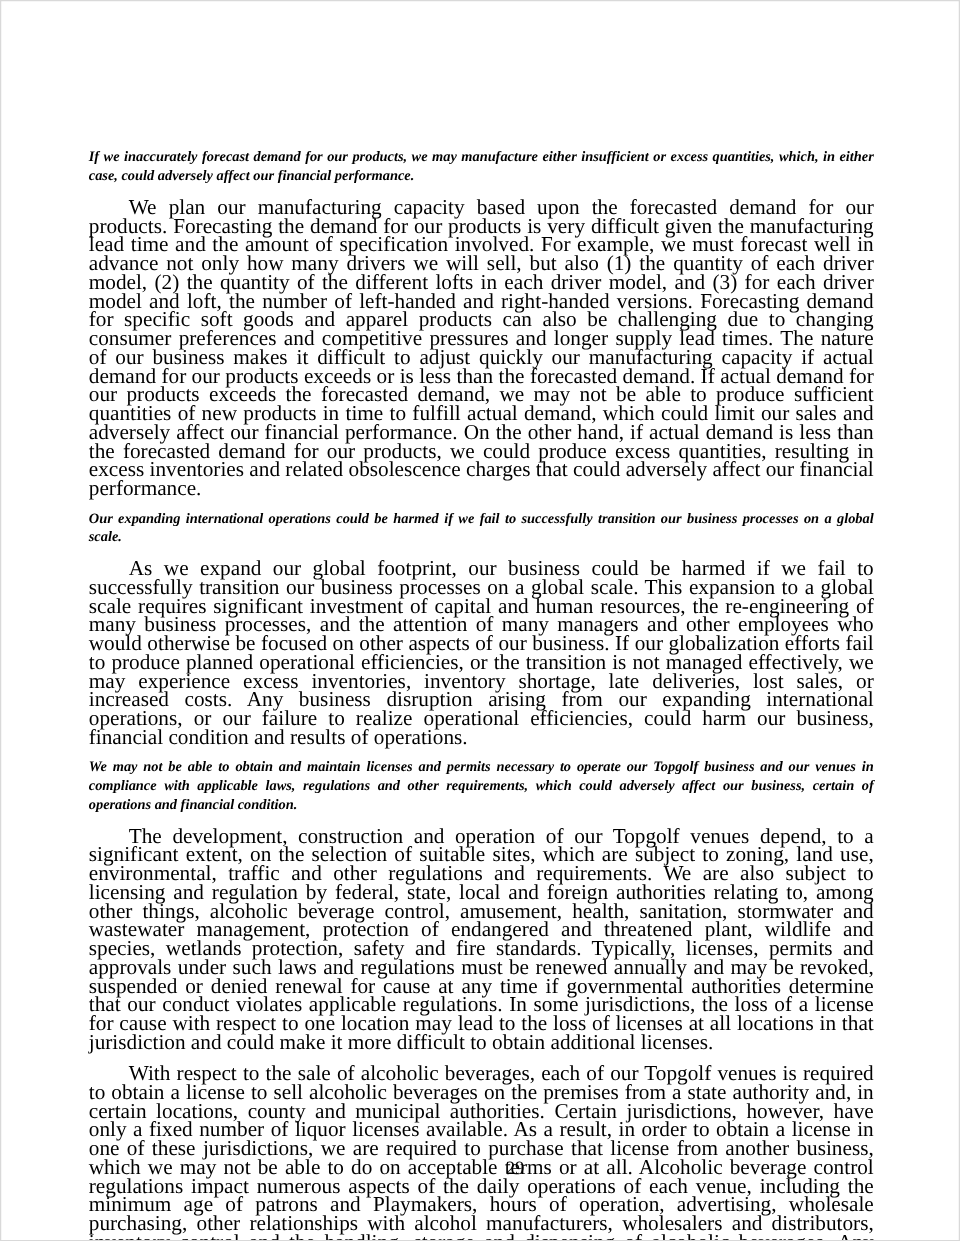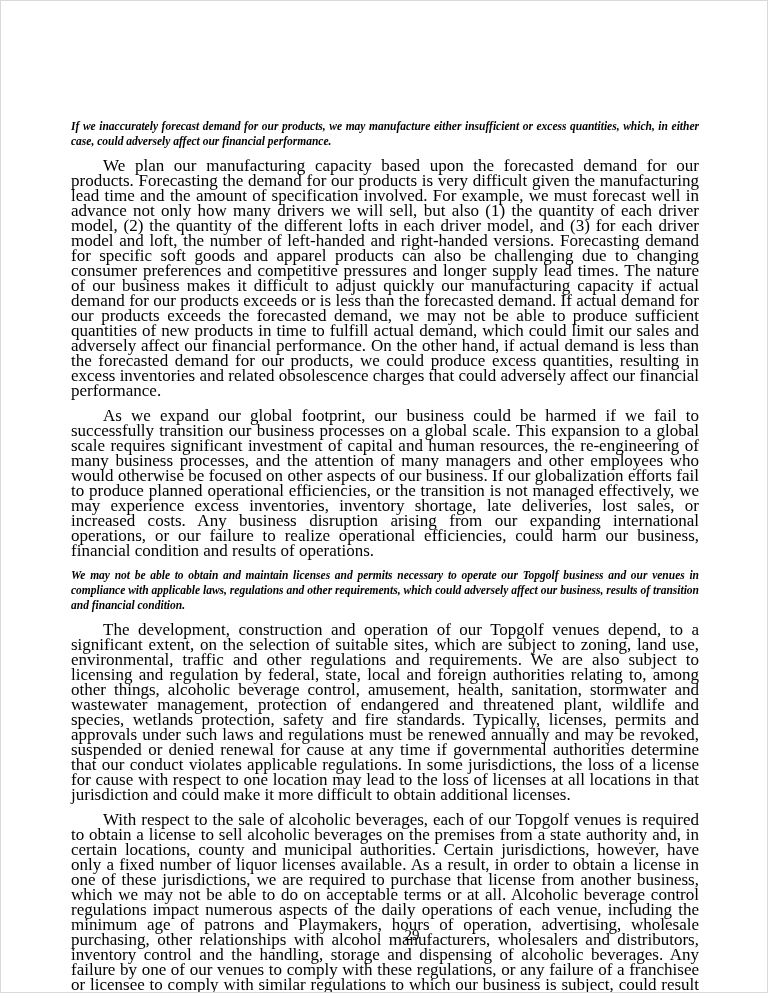--- a/index.html
+++ b/index.html
@@ -57,22 +57,23 @@
 </style>
 </head>
 <body>
 
 <div class="page">
   <div class="content">
 
     <h2 class="risk-heading">If we inaccurately forecast demand for our products, we may manufacture either insufficient or excess quantities, which, in either case, could adversely affect our financial performance.</h2>
     <p class="body-para">We plan our manufacturing capacity based upon the forecasted demand for our products. Forecasting the demand for our products is very difficult given the manufacturing lead time and the amount of specification involved. For example, we must forecast well in advance not only how many drivers we will sell, but also (1) the quantity of each driver model, (2) the quantity of the different lofts in each driver model, and (3) for each driver model and loft, the number of left-handed and right-handed versions. Forecasting demand for specific soft goods and apparel products can also be challenging due to changing consumer preferences and competitive pressures and longer supply lead times. The nature of our business makes it difficult to adjust quickly our manufacturing capacity if actual demand for our products exceeds or is less than the forecasted demand. If actual demand for our products exceeds the forecasted demand, we may not be able to produce sufficient quantities of new products in time to fulfill actual demand, which could limit our sales and adversely affect our financial performance. On the other hand, if actual demand is less than the forecasted demand for our products, we could produce excess quantities, resulting in excess inventories and related obsolescence charges that could adversely affect our financial performance.</p>
 
+    <h2 class="risk-heading">Our expanding international operations could be harmed if we fail to successfully transition our business processes on a global scale.</h2>
     <p class="body-para">As we expand our global footprint, our business could be harmed if we fail to successfully transition our business processes on a global scale. This expansion to a global scale requires significant investment of capital and human resources, the re-engineering of many business processes, and the attention of many managers and other employees who would otherwise be focused on other aspects of our business. If our globalization efforts fail to produce planned operational efficiencies, or the transition is not managed effectively, we may experience excess inventories, inventory shortage, late deliveries, lost sales, or increased costs. Any business disruption arising from our expanding international operations, or our failure to realize operational efficiencies, could harm our business, financial condition and results of operations.</p>
 
-    <h2 class="risk-heading">We may not be able to obtain and maintain licenses and permits necessary to operate our Topgolf business and our venues in compliance with applicable laws, regulations and other requirements, which could adversely affect our business, results of transition and financial condition.</h2>
+    <h2 class="risk-heading">We may not be able to obtain and maintain licenses and permits necessary to operate our Topgolf business and our venues in compliance with applicable laws, regulations and other requirements, which could adversely affect our business, certain of operations and financial condition.</h2>
     <p class="body-para">The development, construction and operation of our Topgolf venues depend, to a significant extent, on the selection of suitable sites, which are subject to zoning, land use, environmental, traffic and other regulations and requirements. We are also subject to licensing and regulation by federal, state, local and foreign authorities relating to, among other things, alcoholic beverage control, amusement, health, sanitation, stormwater and wastewater management, protection of endangered and threatened plant, wildlife and species, wetlands protection, safety and fire standards. Typically, licenses, permits and approvals under such laws and regulations must be renewed annually and may be revoked, suspended or denied renewal for cause at any time if governmental authorities determine that our conduct violates applicable regulations. In some jurisdictions, the loss of a license for cause with respect to one location may lead to the loss of licenses at all locations in that jurisdiction and could make it more difficult to obtain additional licenses.</p>
     <p class="body-para">With respect to the sale of alcoholic beverages, each of our Topgolf venues is required to obtain a license to sell alcoholic beverages on the premises from a state authority and, in certain locations, county and municipal authorities. Certain jurisdictions, however, have only a fixed number of liquor licenses available. As a result, in order to obtain a license in one of these jurisdictions, we are required to purchase that license from another business, which we may not be able to do on acceptable terms or at all. Alcoholic beverage control regulations impact numerous aspects of the daily operations of each venue, including the minimum age of patrons and Playmakers, hours of operation, advertising, wholesale purchasing, other relationships with alcohol manufacturers, wholesalers and distributors, inventory control and the handling, storage and dispensing of alcoholic beverages. Any failure by one of our venues to comply with these regulations, or any failure of a franchisee or licensee to comply with similar regulations to which our business is subject, could result in fines or the loss or suspension of the liquor license for that venue or business, and potentially the loss or suspension of other licenses in that jurisdiction.</p>
 
   </div>
 
   <div class="page-number">29</div>
 </div>
 
 </body></html>

